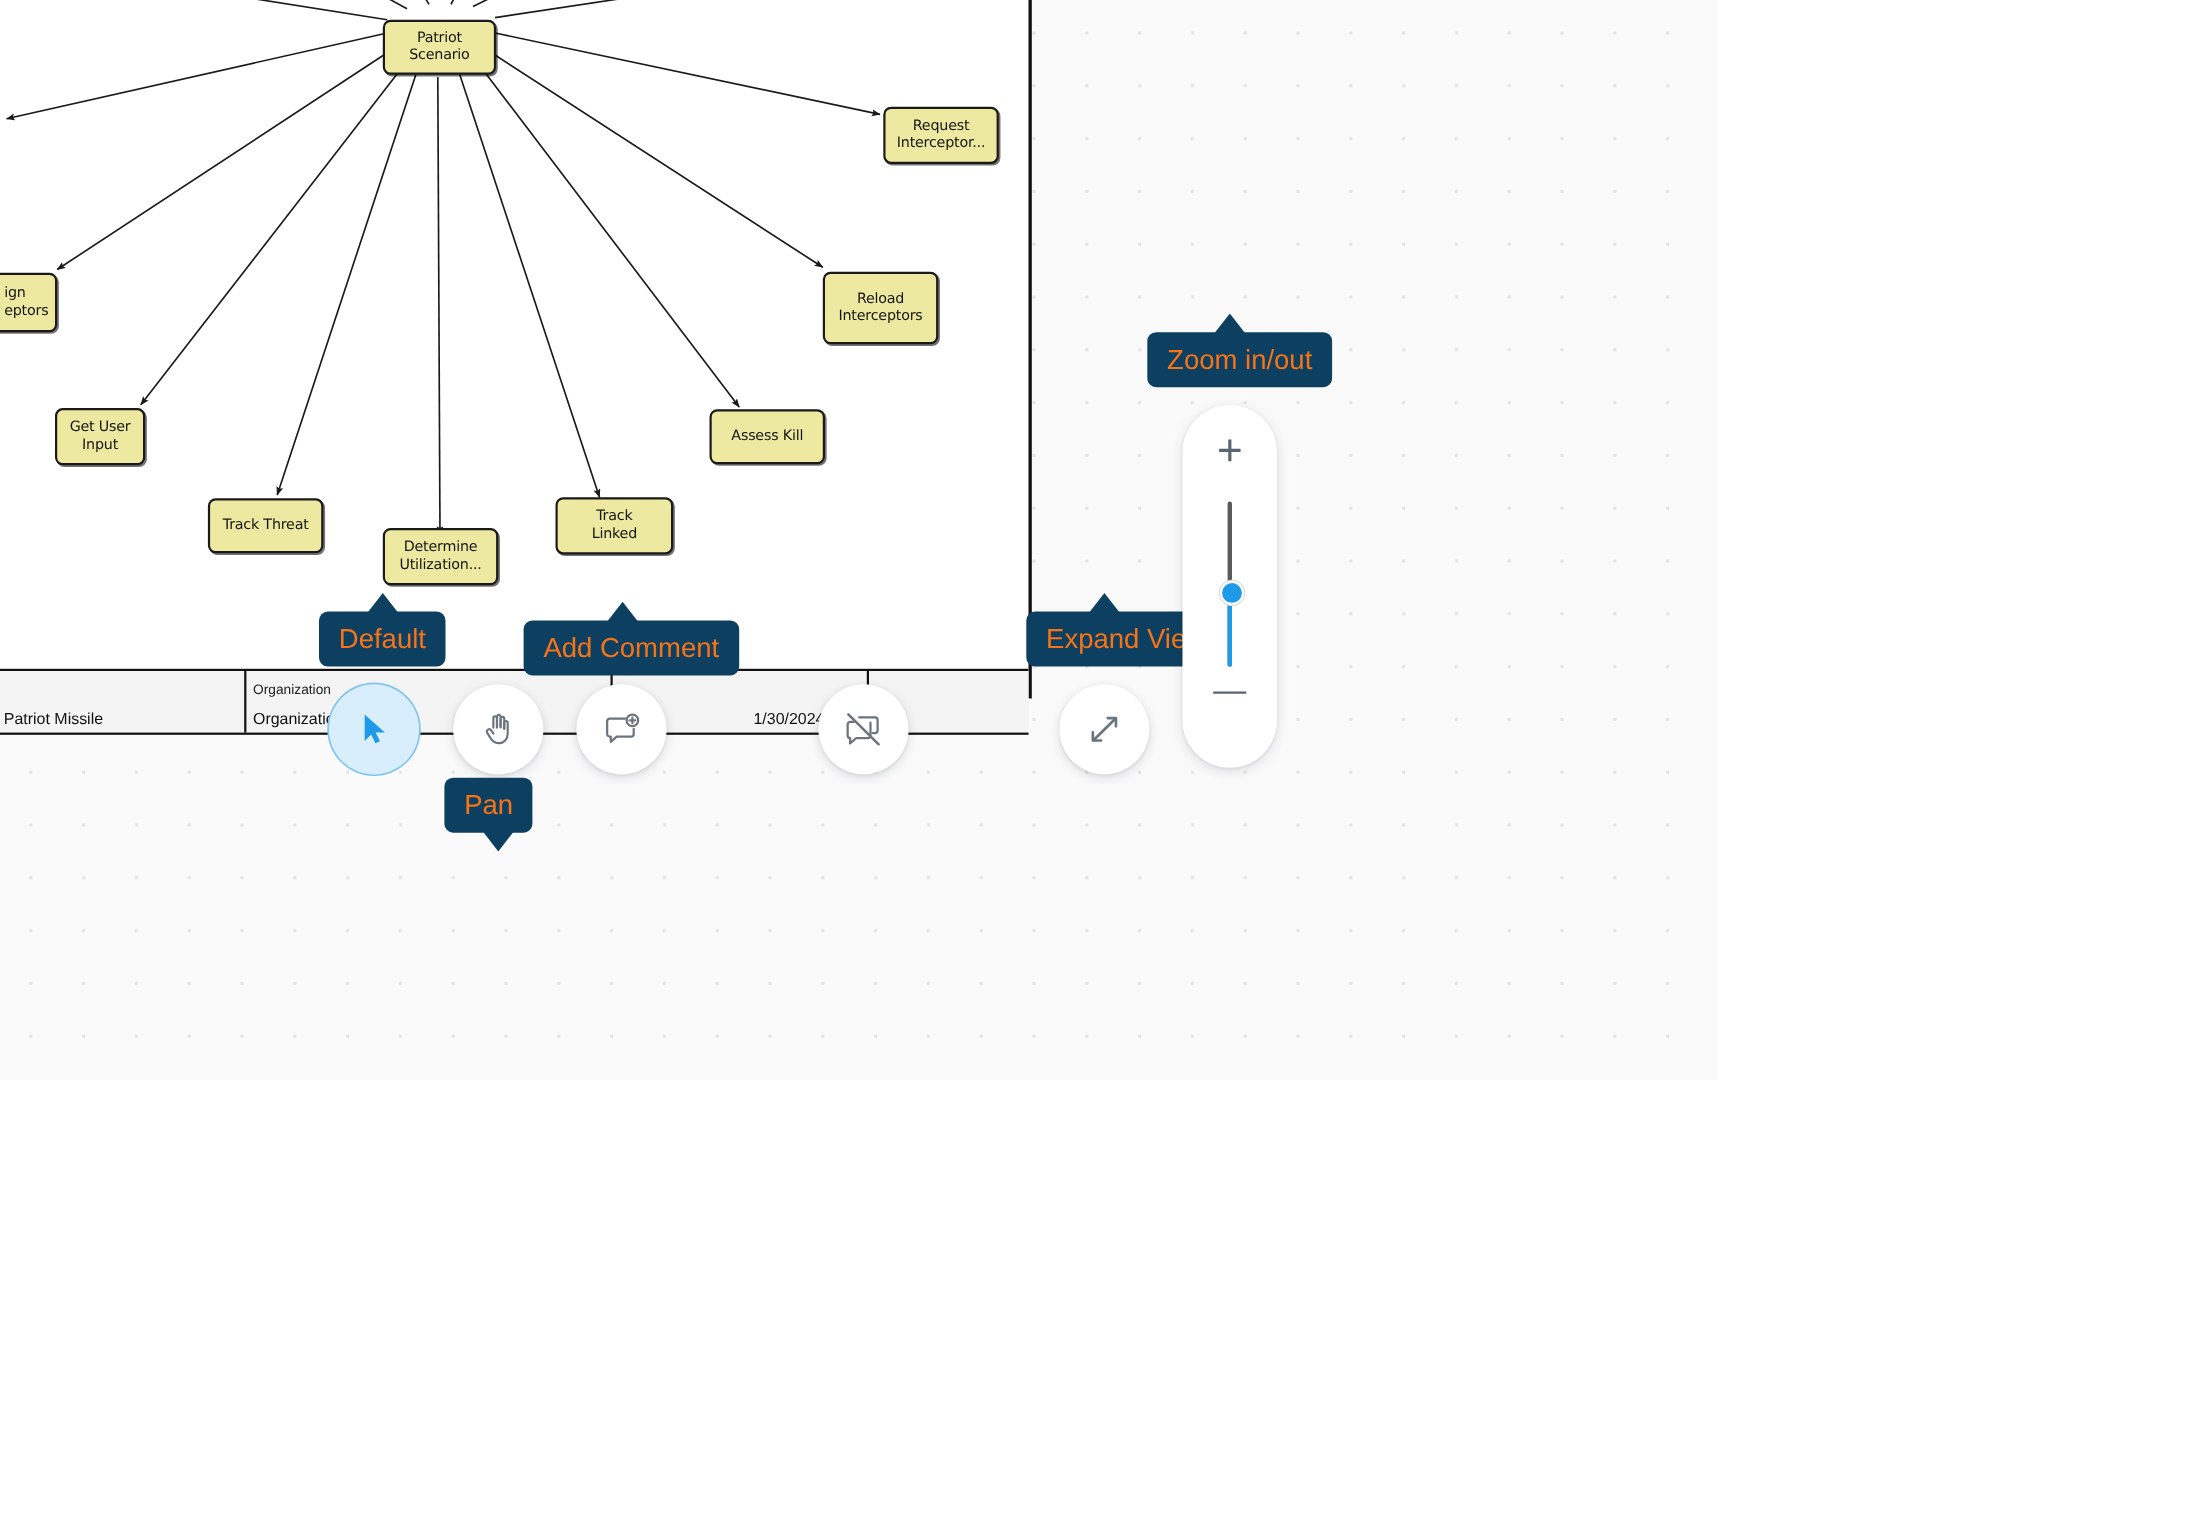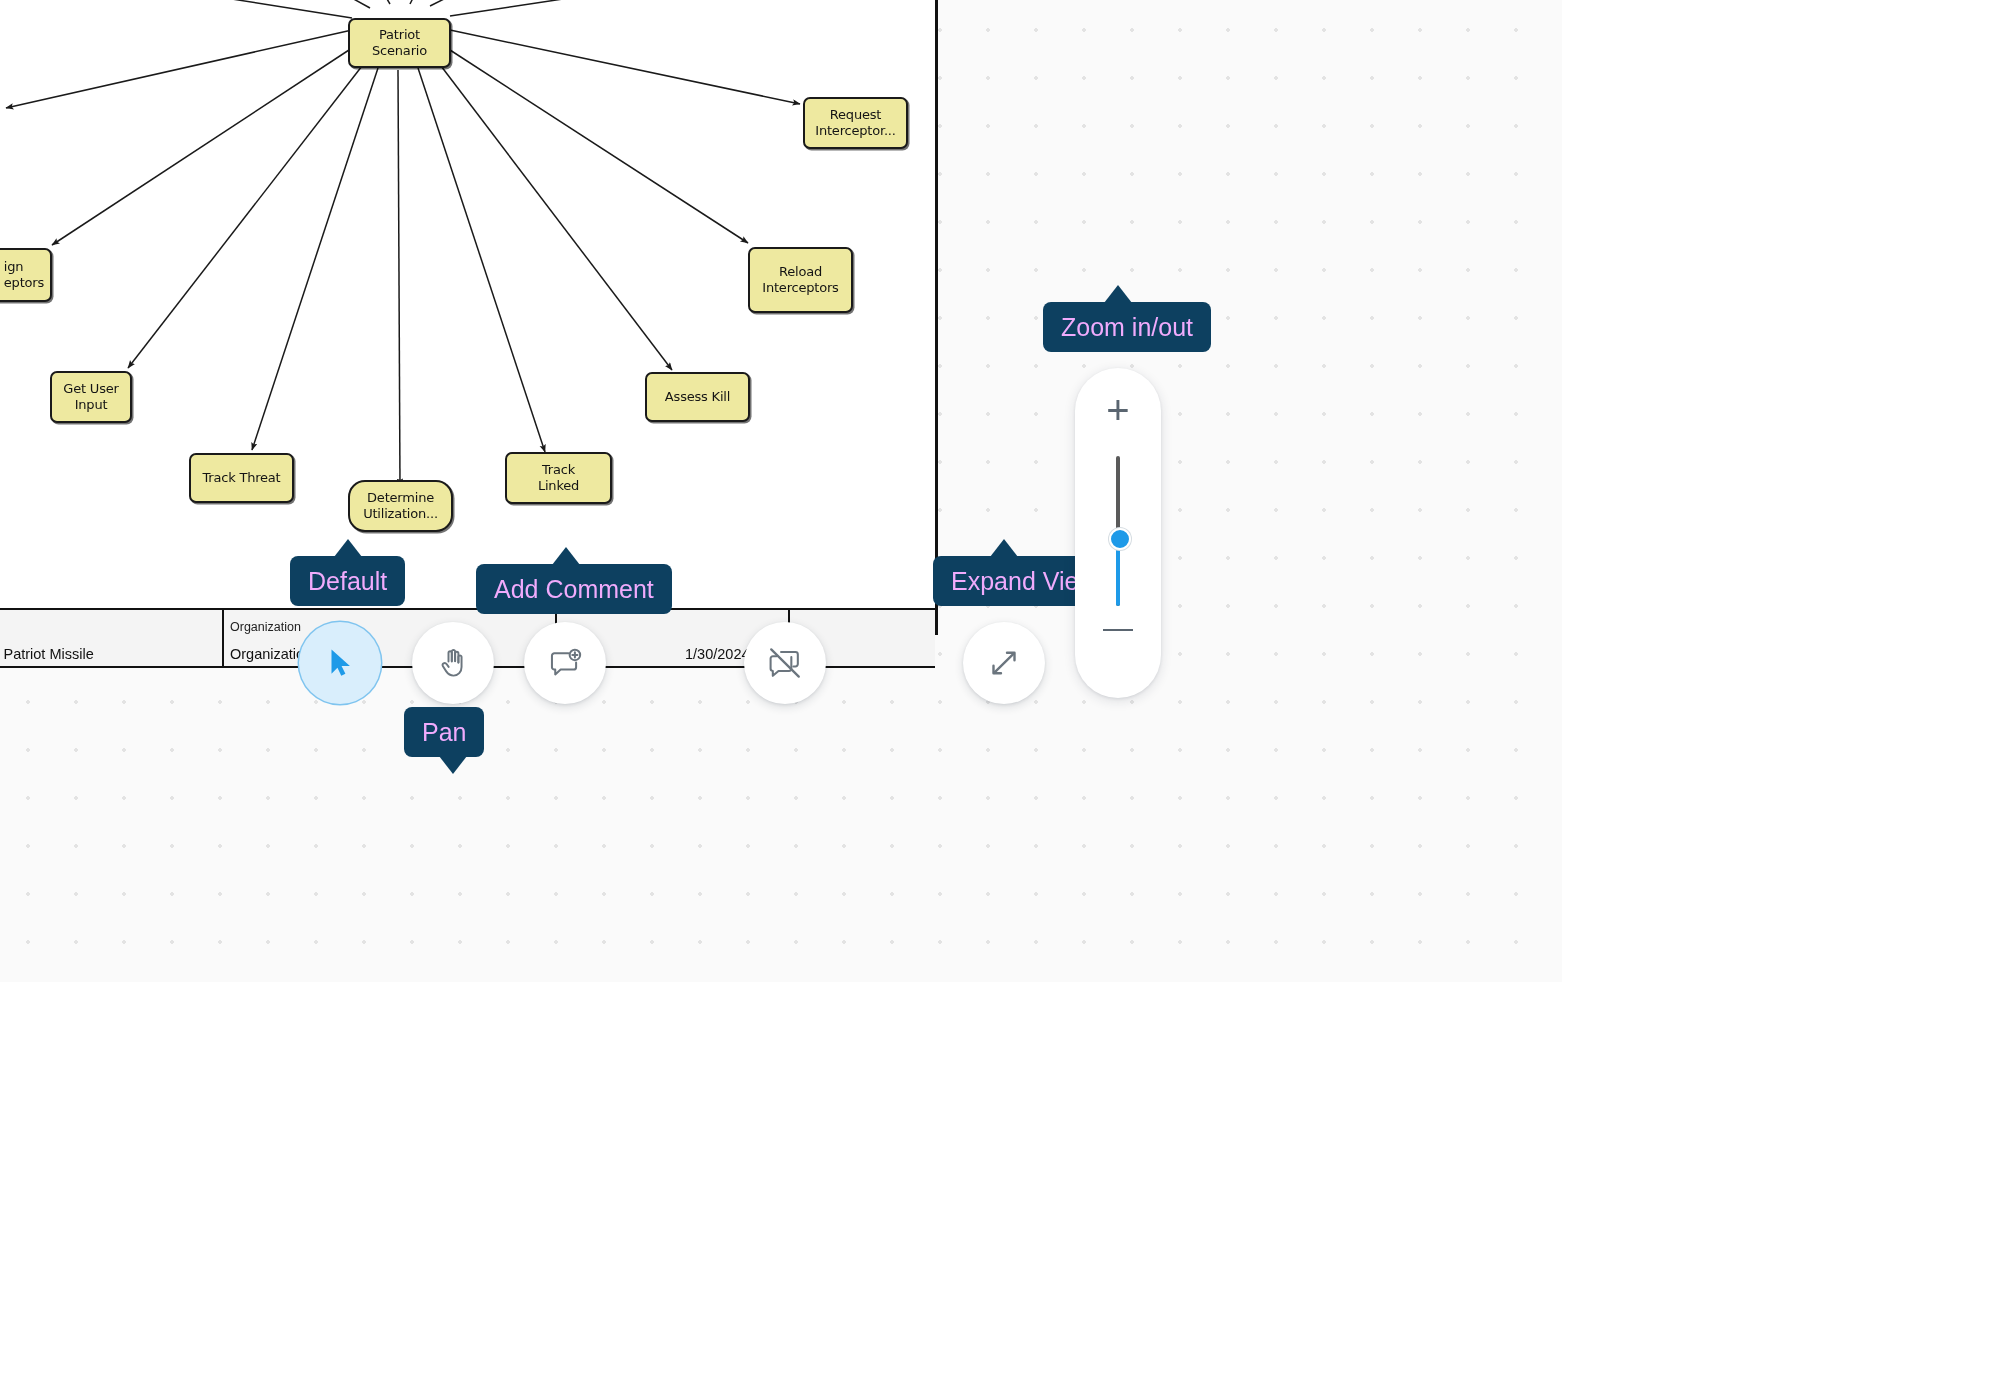--- a/index.html
+++ b/index.html
@@ -35,21 +35,21 @@
            font-family:Liberation Sans, sans-serif;color:#1c1c1c;}
   .mt-div{position:absolute;top:0;height:100%;width:2px;background:#111;}
   .mt-sub{position:absolute;left:8px;top:6px;font-size:12.5px;color:#222;}
   .mt-val{position:absolute;left:8px;top:32px;font-size:14.5px;color:#111;}
 
   
   .toolbtn{position:absolute;width:82px;height:82px;border-radius:50%;
            background:#ffffff;box-shadow:0 3px 10px rgba(30,40,60,.14),0 1px 3px rgba(30,40,60,.10);
            display:flex;align-items:center;justify-content:center;cursor:pointer;}
   .toolbtn.active{background:#d9eefc;box-shadow:0 0 0 1.5px #7fc4ef;}
-  .ttip{position:absolute;background:#0d4060;color:#f0abfc;border-radius:8px;
+  .ttip{position:absolute;background:#0d4060;color:#f97316;border-radius:8px;
         font-family:"Liberation Sans",sans-serif;font-size:25px;font-weight:400;
         padding:10px 18px;white-space:nowrap;line-height:1.2;}
   .ttip .arw{position:absolute;width:0;height:0;border-left:14px solid transparent;
              border-right:14px solid transparent;}
   .ttip.below .arw{bottom:-17px;border-top:18px solid #0d4060;}
   .ttip.above .arw{top:-17px;border-bottom:18px solid #0d4060;}
 
   
   #zoompill{position:absolute;left:1373px;top:482px;width:88px;height:220px;
             background:#fff;border-radius:44px;
@@ -123,21 +123,21 @@
     <span>Assess Kill</span>
   </div>
 
   <div class="node" style="left:505px;top:452px;width:107px;height:52px;">
     <span style="display:block">
       <span>Track</span><br>
       <span>Linked</span>
     </span>
   </div>
 
-  <div class="node" style="left:348px;top:480px;width:105px;height:52px;border-radius:17px;">
+  <div class="node" style="left:348px;top:480px;width:105px;height:52px;">
     <span style="display:block">
       <span>Determine</span><br>
       <span>Utilization...</span>
     </span>
   </div>
 
   <div class="node" style="left:189px;top:453px;width:105px;height:50px;">
     <span>Track Threat</span>
   </div>
 

